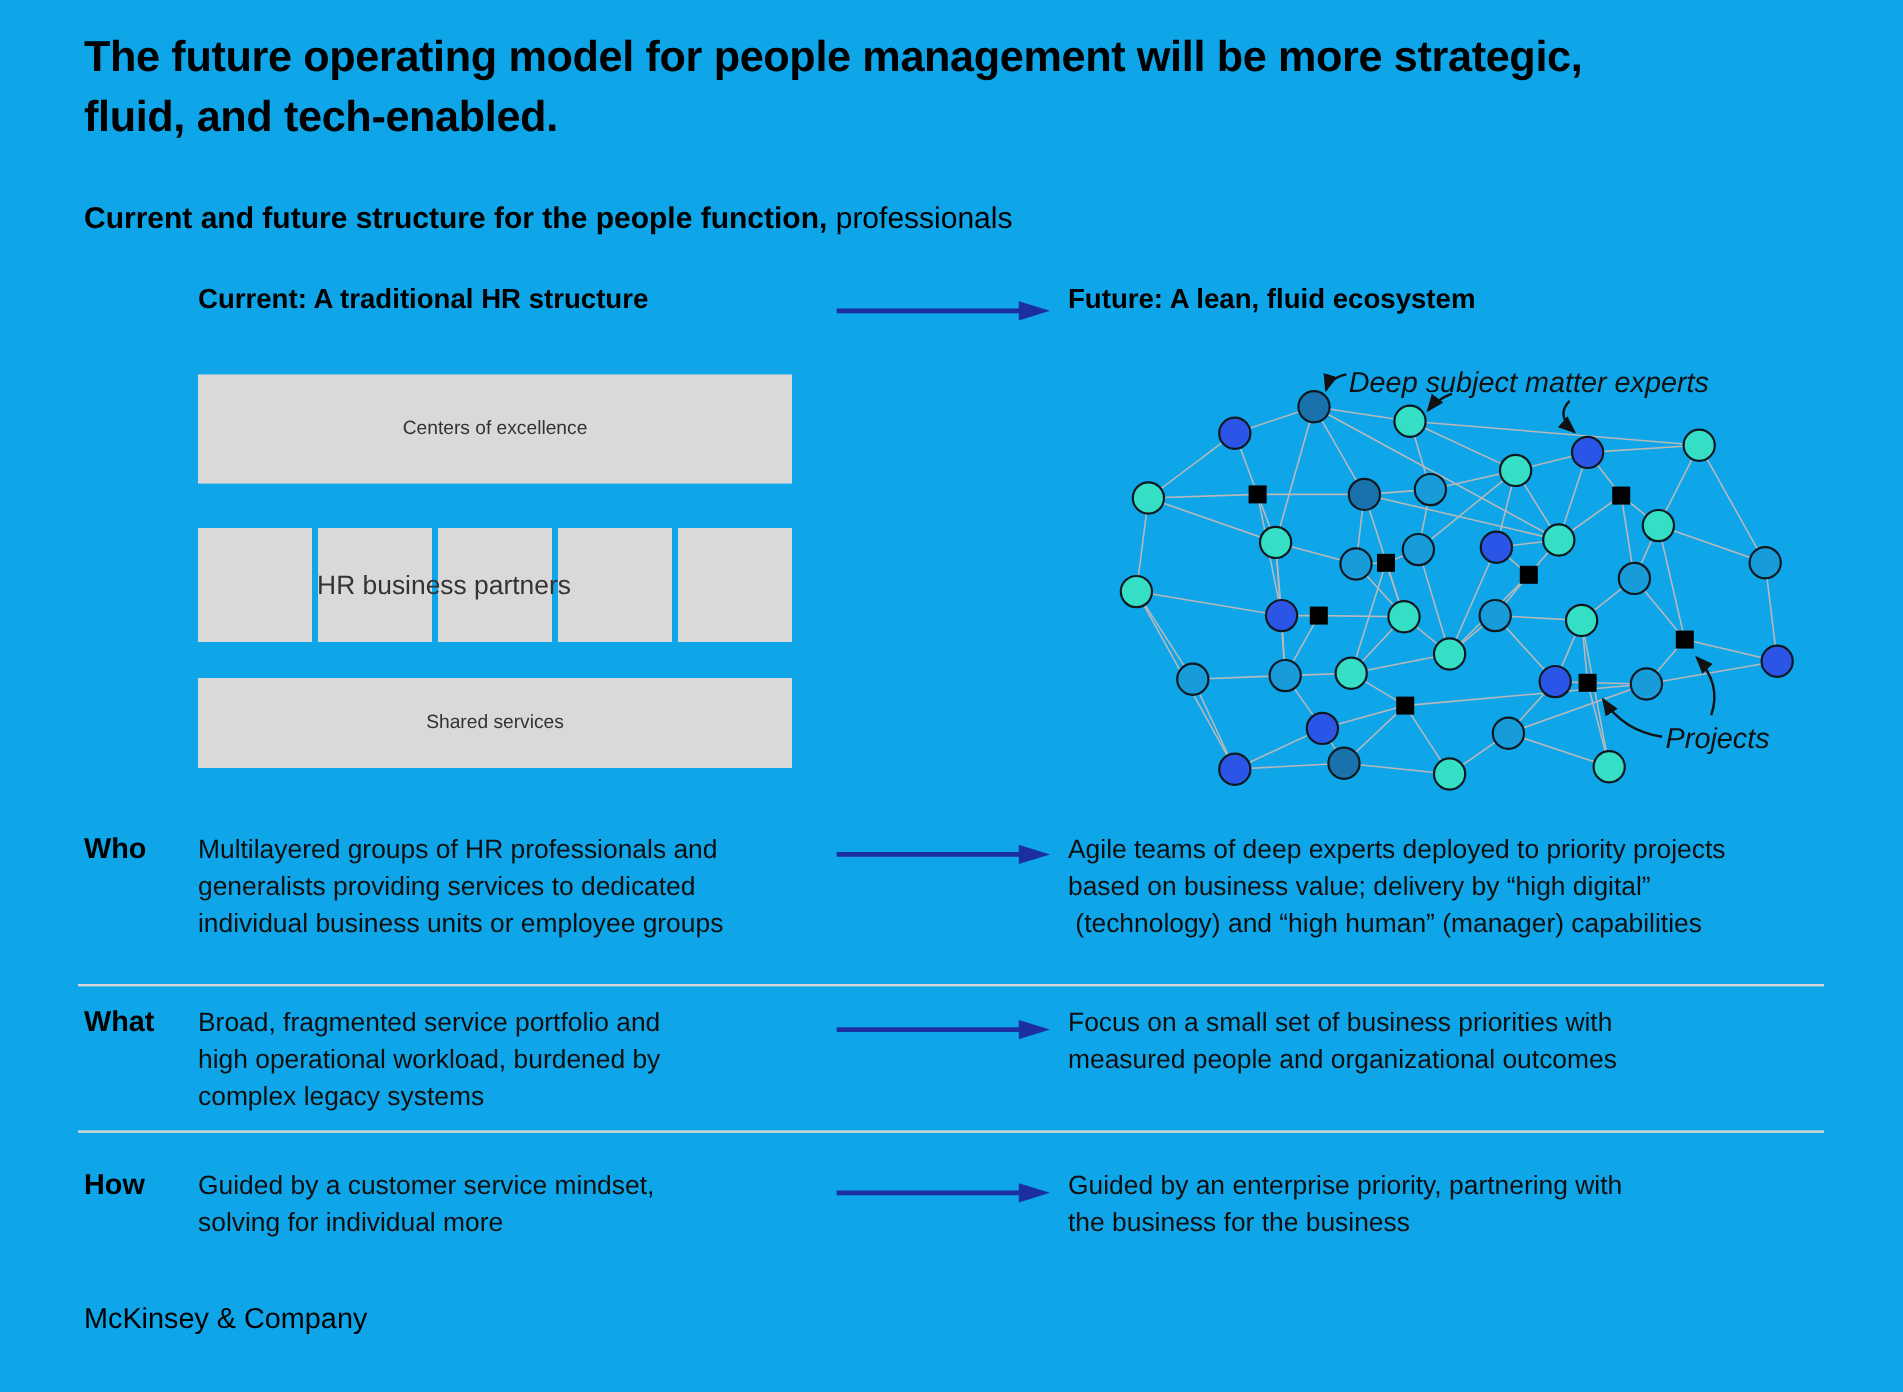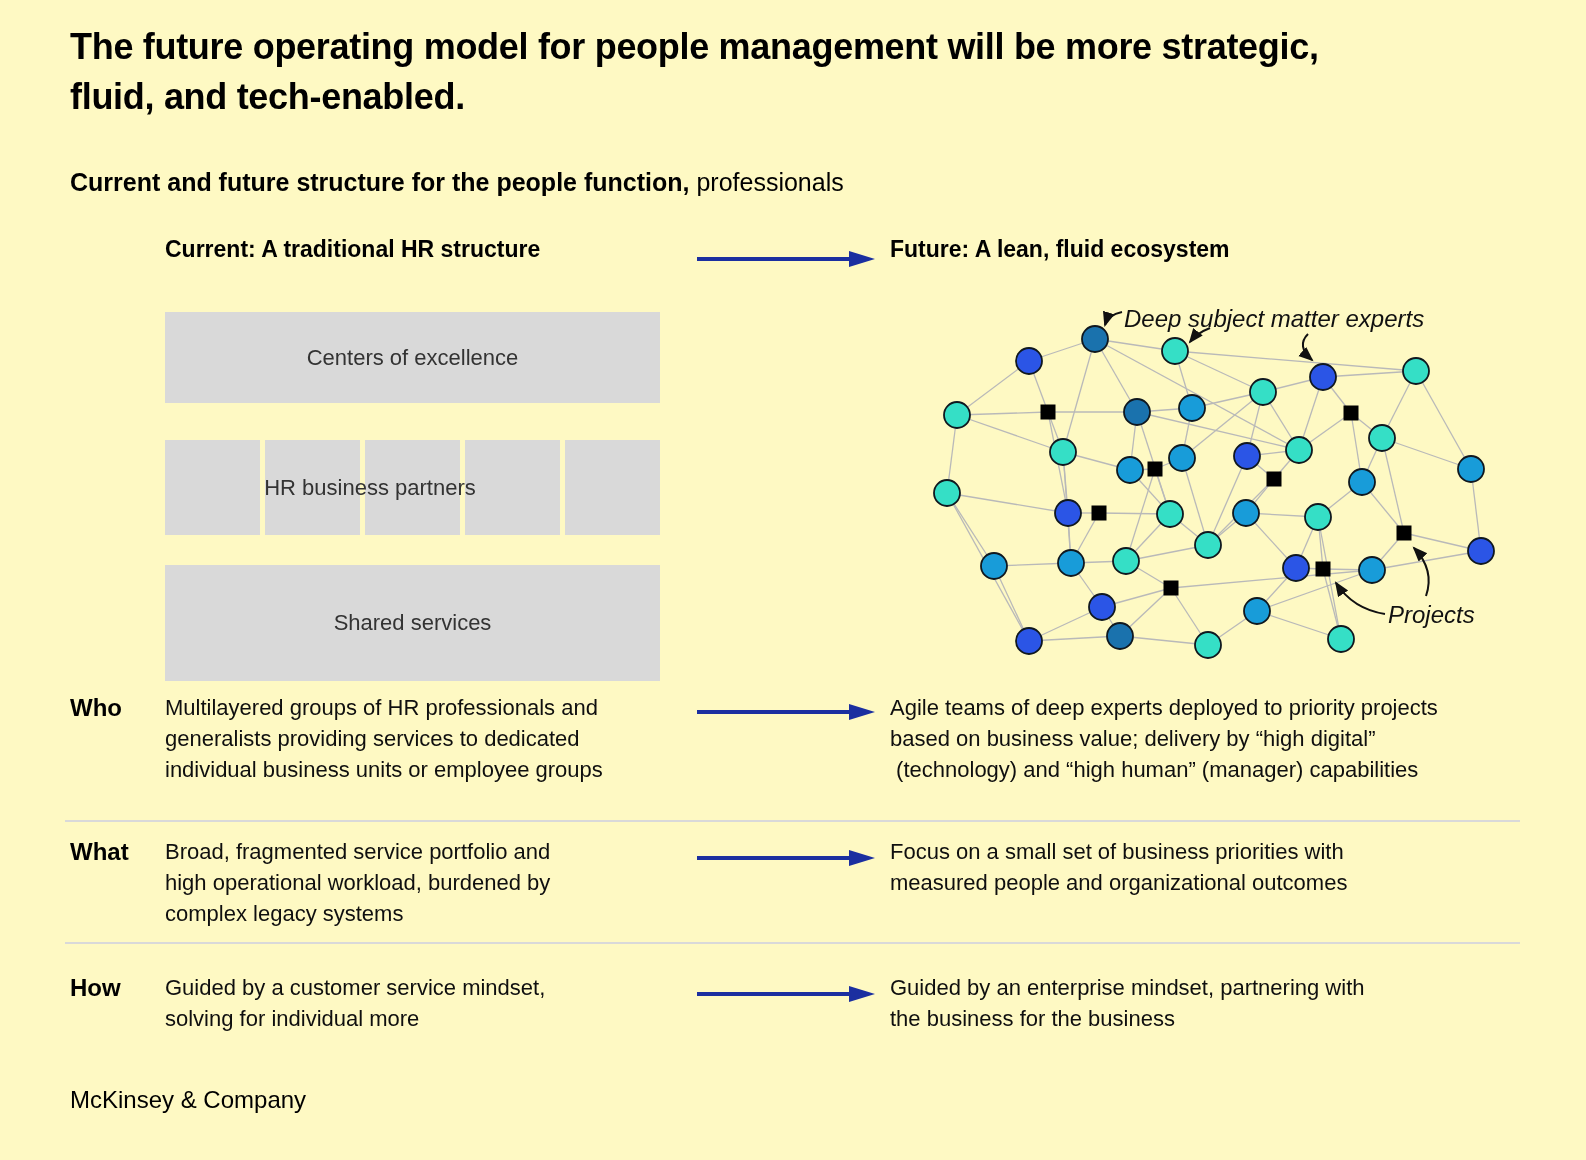--- a/index.html
+++ b/index.html
@@ -1,31 +1,31 @@
 <!DOCTYPE html>
 <html><head>
 <meta charset="utf-8">
 <style>
   html,body{margin:0;padding:0;background:#ffffff;}
-  .page{position:relative;width:1586px;height:1160px;background:#fef9c3;
+  .page{position:relative;width:1586px;height:1160px;background:#0ea5e9;
         font-family:"Liberation Sans",sans-serif;color:#111;overflow:hidden;}
 
   .title{position:absolute;left:70px;top:22px;font-size:36px;font-weight:700;
          line-height:50px;color:#000;letter-spacing:-0.3px;}
   .subtitle{position:absolute;left:70px;top:168px;font-size:25px;color:#000;}
   .subtitle .b{font-weight:700;}
 
   .col-label{position:absolute;top:236px;font-size:23px;font-weight:700;color:#000;}
   .col-label.current{left:165px;}
   .col-label.future{left:890px;}
 
   .nav-arrow{position:absolute;left:697px;width:178px;height:18px;}
 
   .gbox{position:absolute;background:#d9d9d9;display:flex;align-items:center;
-        justify-content:center;font-size:22px;color:#333;}
+        justify-content:center;font-size:16px;color:#333;}
   .hrbp-wrap{position:absolute;left:165px;top:440px;width:410px;height:95px;}
   .hrbp-wrap .cell{position:absolute;top:0;height:95px;width:95px;background:#d9d9d9;}
   .hrbp-label{position:absolute;inset:0;display:flex;align-items:center;
               justify-content:center;font-size:22px;color:#333;}
 
   .net-svg{position:absolute;left:880px;top:280px;}
   #net-edges line{stroke:#b9b9b9;stroke-width:1.3;}
   .net-label{font-size:24px;font-style:italic;fill:#111;
              font-family:"Liberation Sans",sans-serif;}
   .ann-arrow{fill:none;stroke:#111;stroke-width:2;}
@@ -65,21 +65,21 @@
 
   <div class="hrbp-wrap">
     <div class="cell" style="left:0"></div>
     <div class="cell" style="left:100px"></div>
     <div class="cell" style="left:200px"></div>
     <div class="cell" style="left:300px"></div>
     <div class="cell" style="left:400px"></div>
     <div class="hrbp-label">HR business partners</div>
   </div>
 
-  <div class="gbox" style="left:165px;top:565px;width:495px;height:116px;">
+  <div class="gbox" style="left:165px;top:565px;width:495px;height:75px;">
     <span>Shared services</span>
   </div>
 
   <svg class="net-svg" width="706" height="420" viewBox="0 0 706 420">
     <defs>
       <marker id="ah" markerWidth="9" markerHeight="8" refX="6.5" refY="3" orient="auto">
         <path d="M0,0 L7.5,3 L0,6 Z" fill="#111"></path>
       </marker>
     </defs>
     <g id="net-edges">
@@ -272,19 +272,19 @@
   <div class="row-label" style="top:974px">How</div>
   <div class="row-text left" style="top:972px">
     <div>Guided by a customer service mindset,</div>
     <div>solving for individual more</div>
   </div>
   <svg class="nav-arrow" style="top:985px" viewBox="0 0 178 18">
     <line x1="0" y1="9" x2="156" y2="9" stroke="#1b2fa0" stroke-width="4"></line>
     <polygon points="152,1 178,9 152,17" fill="#1b2fa0"></polygon>
   </svg>
   <div class="row-text right" style="top:972px">
-    <div>Guided by an enterprise mindset, partnering with</div>
+    <div>Guided by an enterprise priority, partnering with</div>
     <div>the business for the business</div>
   </div>
 
   <div class="footer">McKinsey &amp; Company</div>
 
 </div>
 
 </body></html>

